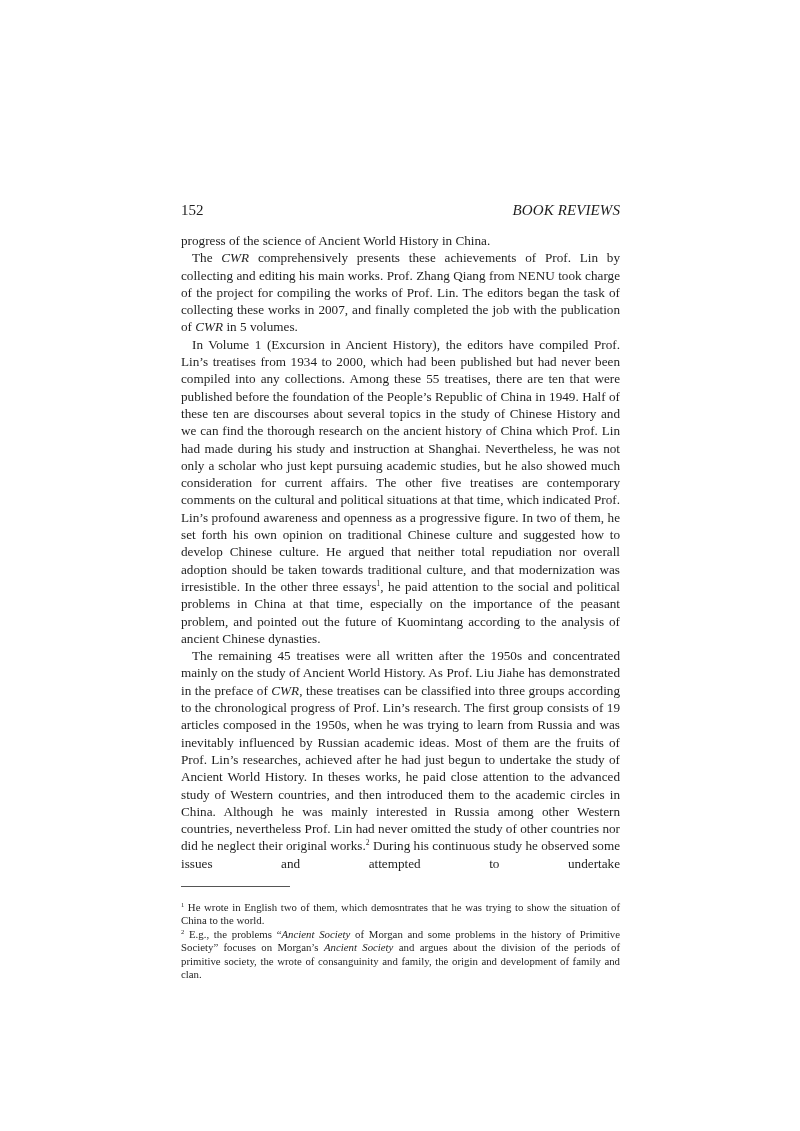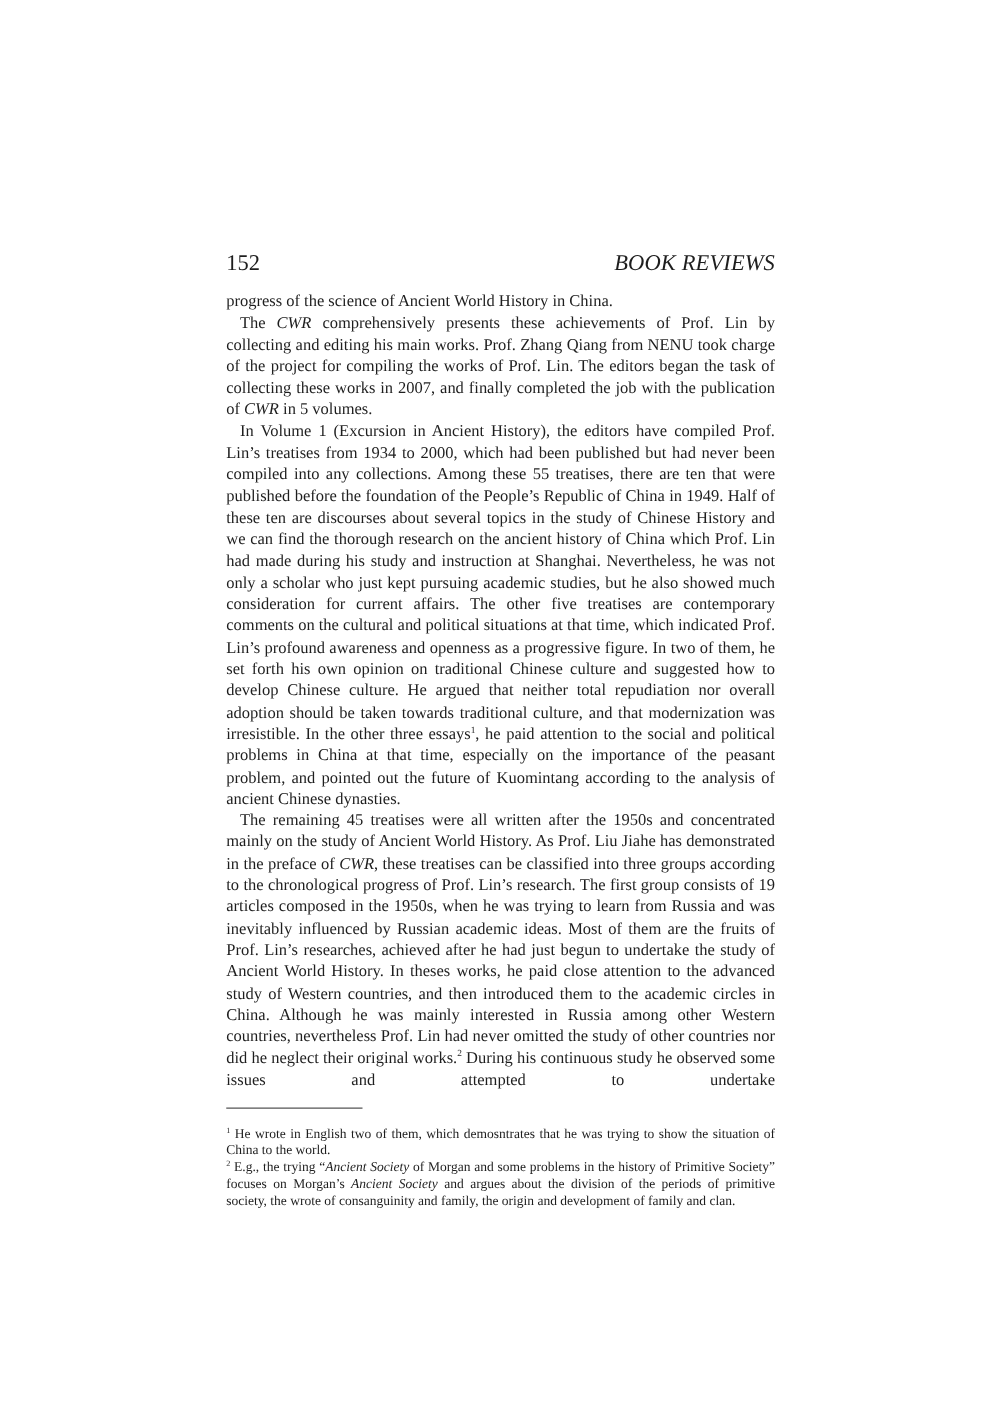--- a/index.html
+++ b/index.html
@@ -17,21 +17,21 @@
   }
   .page {
     position: absolute;
     left: 181px;
     top: 200px;
     width: 439px;
   }
   .running-head {
     position: relative;
     height: 20px;
-    font-size: 18px;
+    font-size: 15px;
     line-height: 20px;
   }
   .page-number {
     position: absolute;
     left: 0;
     top: 0;
   }
   .section-title {
     position: absolute;
     left: 0;
@@ -100,16 +100,16 @@
 
     <p><span>In Volume 1 (Excursion in Ancient History), the editors have compiled Prof. Lin’s treatises from 1934 to 2000, which had been published but had never been compiled into any collections. Among these 55 treatises, there are ten that were published before the foundation of the People’s Republic of China in 1949. Half of these ten are discourses about several topics in the study of Chinese History and we can find the thorough research on the ancient history of China which Prof. Lin had made during his study and instruction at Shanghai. Nevertheless, he was not only a scholar who just kept pursuing academic studies, but he also showed much consideration for current affairs. The other five treatises are contemporary comments on the cultural and political situations at that time, which indicated Prof. Lin’s profound awareness and openness as a progressive figure. In two of them, he set forth his own opinion on traditional Chinese culture and suggested how to develop Chinese culture. He argued that neither total repudiation nor overall adoption should be taken towards traditional culture, and that modernization was irresistible. In the other three essays</span><sup>1</sup><span>, he paid attention to the social and political problems in China at that time, especially on the importance of the peasant problem, and pointed out the future of Kuomintang according to the analysis of ancient Chinese dynasties.</span></p>
 
     <p class="last-cut"><span>The remaining 45 treatises were all written after the 1950s and concentrated mainly on the study of Ancient World History. As Prof. Liu Jiahe has demonstrated in the preface of </span><em>CWR</em><span>, these treatises can be classified into three groups according to the chronological progress of Prof. Lin’s research. The first group consists of 19 articles composed in the 1950s, when he was trying to learn from Russia and was inevitably influenced by Russian academic ideas. Most of them are the fruits of Prof. Lin’s researches, achieved after he had just begun to undertake the study of Ancient World History. In theses works, he paid close attention to the advanced study of Western countries, and then introduced them to the academic circles in China. Although he was mainly interested in Russia among other Western countries, nevertheless Prof. Lin had never omitted the study of other countries nor did he neglect their original works.</span><sup>2</sup><span> During his continuous study he observed some issues and attempted to undertake</span></p>
   </div>
 
   <div class="footnote-rule"></div>
 
   <div class="footnotes">
     <p><sup>1</sup><span> He wrote in English two of them, which demosntrates that he was trying to show the situation of China to the world.</span></p>
-    <p><sup>2</sup><span> E.g., the trying “</span><em>Ancient Society</em><span> of Morgan and some problems in the history of Primitive Society” focuses on Morgan’s </span><em>Ancient Society</em><span> and argues about the division of the periods of primitive society, the wrote of consanguinity and family, the origin and development of family and clan.</span></p>
+    <p><sup>2</sup><span> E.g., the problems “</span><em>Ancient Society</em><span> of Morgan and some problems in the history of Primitive Society” focuses on Morgan’s </span><em>Ancient Society</em><span> and argues about the division of the periods of primitive society, the wrote of consanguinity and family, the origin and development of family and clan.</span></p>
   </div>
 
 </div>
 
 </body></html>

